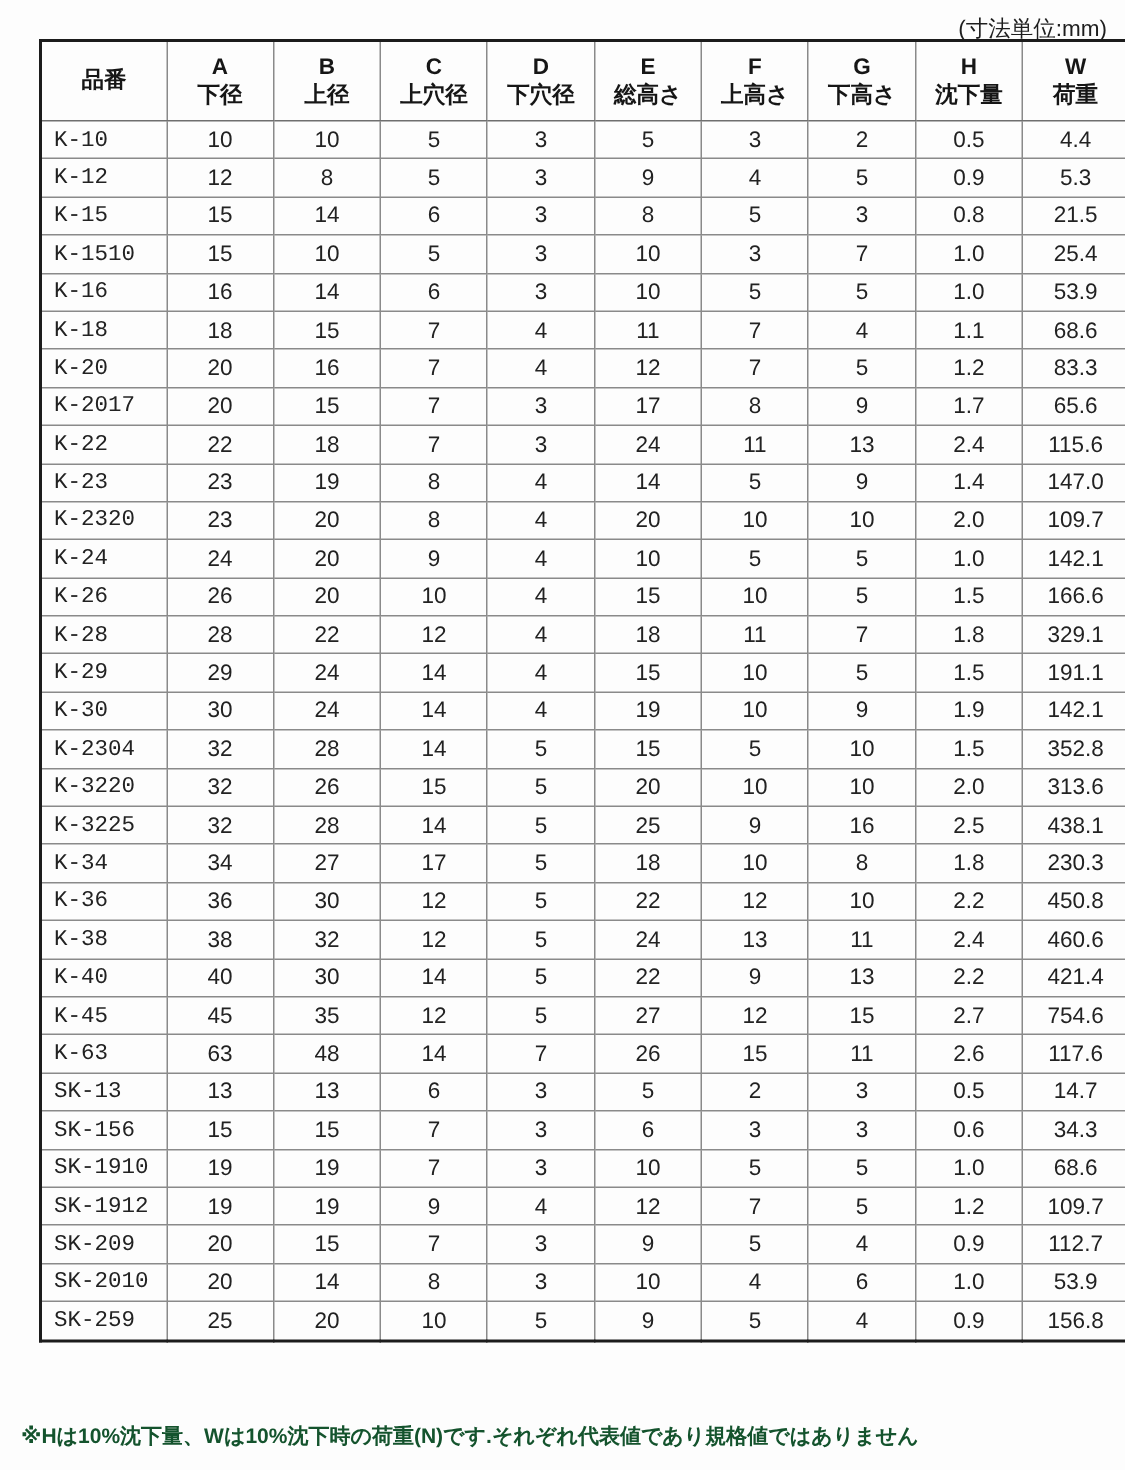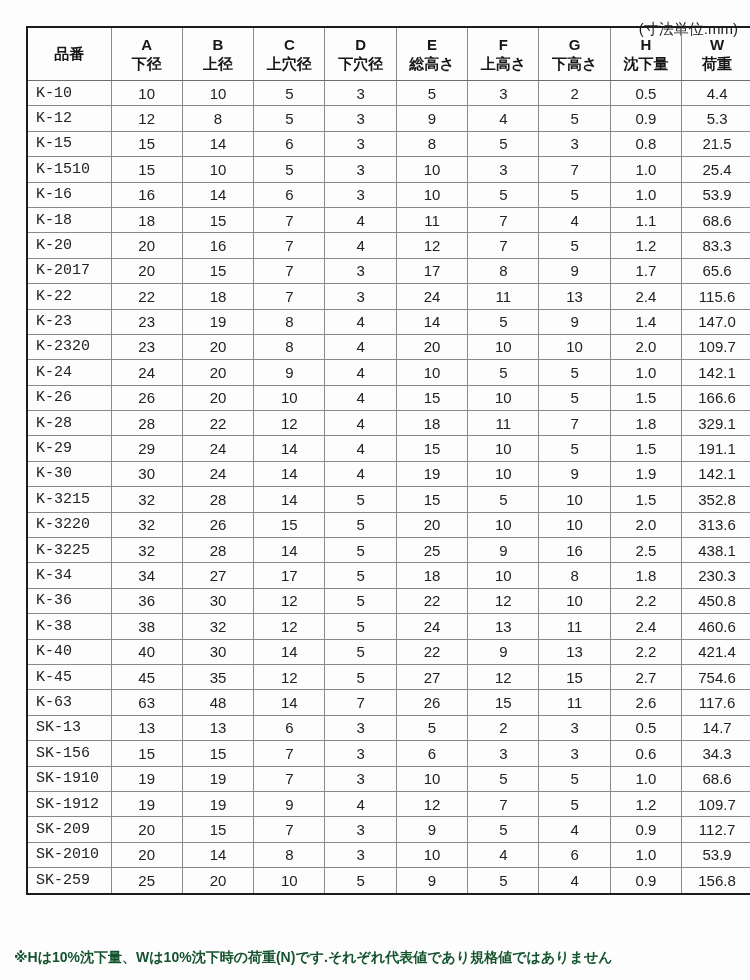--- a/index.html
+++ b/index.html
@@ -11,21 +11,21 @@
   .page {
     position: relative;
     width: 750px;
     height: 980px;
     background: #fdfdfd;
     color: #1e1e1e;
     overflow: hidden;
   }
   .unit-note {
     position: absolute;
-    top: 20px;
+    top: 10px;
     right: 12px;
     font-size: 15px;
     color: #1e1e1e;
   }
   table.spec-table {
     position: absolute;
     left: 26px;
     top: 26px;
     width: 728px;
     border-collapse: collapse;
@@ -318,21 +318,21 @@
           <td class="num-cell">24</td>
           <td class="num-cell">14</td>
           <td class="num-cell">4</td>
           <td class="num-cell">19</td>
           <td class="num-cell">10</td>
           <td class="num-cell">9</td>
           <td class="num-cell">1.9</td>
           <td class="num-cell">142.1</td>
         </tr>
         <tr>
-          <td class="part-cell">K-3215</td>
+          <td class="part-cell">K-2304</td>
           <td class="num-cell">32</td>
           <td class="num-cell">28</td>
           <td class="num-cell">14</td>
           <td class="num-cell">5</td>
           <td class="num-cell">15</td>
           <td class="num-cell">5</td>
           <td class="num-cell">10</td>
           <td class="num-cell">1.5</td>
           <td class="num-cell">352.8</td>
         </tr>

